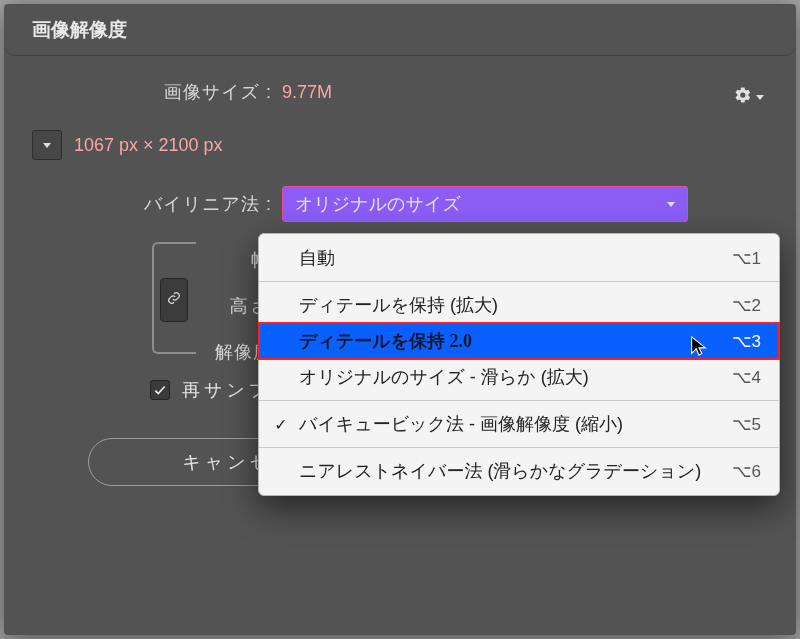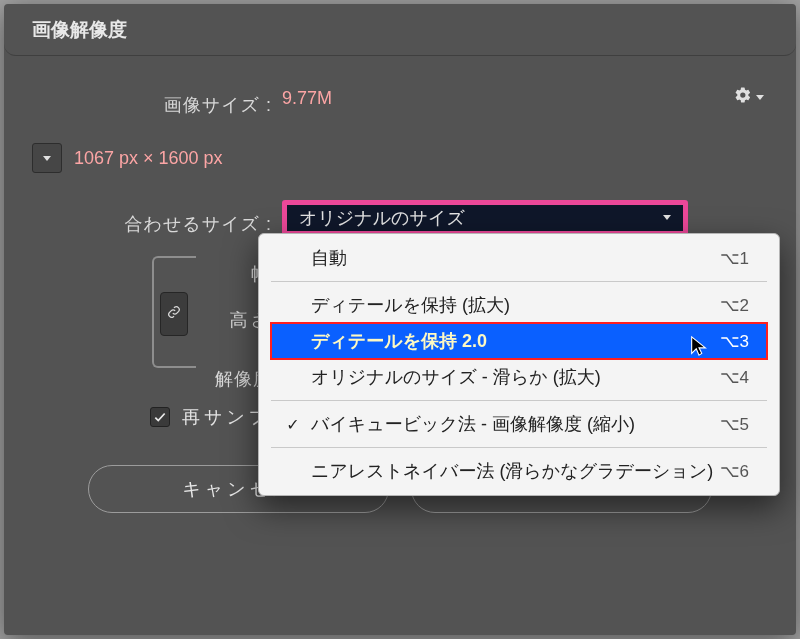--- a/index.html
+++ b/index.html
@@ -29,32 +29,32 @@
   .gear {
     position: absolute; right: 36px; top: 28px;
     width: 26px; height: 26px; color: #e0e0e0;
     display:flex; align-items:center; gap:4px;
   }
   .gear svg { width: 18px; height: 18px; }
   .caret-tiny { width:0;height:0;border-left:4px solid transparent;border-right:4px solid transparent;border-top:5px solid #e0e0e0; }
 
   .row { display:flex; align-items:center; margin-bottom: 26px; }
   .lbl { flex: 0 0 250px; text-align: right; padding-right: 10px; font-size: 18px; letter-spacing: 3px; }
-  .lbl-tight { letter-spacing: 1px; margin-top: 13px; }
+  .lbl-tight { letter-spacing: 1px; }
   .val { font-size: 18px; color:#fca5a5; }
 
   .square-btn {
     width: 30px; height: 30px; background:#464646; border:1px solid #2d2d2d; border-radius:3px;
     display:flex; align-items:center; justify-content:center; margin-right: 12px;
   }
   .square-btn .caret-tiny { }
 
   .select.fit {
     flex: 1 1 auto; max-width: 406px; height: 36px;
-    background:#0f172a; border:5px solid #ec4899; border-radius:3px;
+    background:#8b5cf6; border:1px solid #ec4899; border-radius:3px;
     display:flex; align-items:center; justify-content:space-between;
     padding: 0 12px; font-size:18px; color:#e4e4e4;
   }
 
   .lower { position: relative; margin-top: 10px; }
 
   .link-frame {
     position:absolute; left: 120px; top: -6px;
     width: 44px; height: 112px;
     pointer-events:none;
@@ -92,40 +92,40 @@
 
   
   .menu {
     position:absolute;
     left: 258px; top: 233px;
     width: 522px;
     background:#f4f4f4;
     border:1px solid #b5b5b5;
     border-radius:6px;
     box-shadow: 0 12px 32px rgba(0,0,0,.55);
-    padding: 6px 12px;
+    padding: 6px 0;
     z-index: 20;
   }
   .menu-sep { height:1px; background:#c9c9c9; margin: 5px 0; }
   .menu-item {
     display:flex; align-items:center; justify-content:space-between;
     height: 36px; padding: 0 18px 0 14px;
     font-size:18px; color:#222;
   }
   .mi-left { display:flex; align-items:center; gap:10px; min-width:0; }
   .mi-check { width:16px; display:inline-block; text-align:center; font-size:16px; color:#222; }
   .mi-text { white-space:nowrap; overflow:hidden; text-overflow:ellipsis; }
   .mi-sc { font-size:17px; color:#555; }
 
   .menu-item.selected {
     background:#0a60ff;
     outline: 2px solid #ff1f1f;
     outline-offset: -1px;
   }
-  .menu-item.selected .mi-text { color:#fef9c3; font-weight:700; }
+  .menu-item.selected .mi-text { color:#0f172a; font-weight:700;font-family:Liberation Serif, serif; }
   .menu-item.selected .mi-sc { color:#fff; }
 
   .cursor {
     position:absolute; left: 688px; top: 332px; z-index: 30;
     color:#000;
   }
   .cursor svg { width: 22px; height: 28px; }
 
   
 </style>
@@ -150,25 +150,25 @@
 
     <div class="row">
       <div class="lbl lbl-tight">画像サイズ :</div>
       <div class="val">9.77M</div>
     </div>
 
     <div class="row">
       <div class="square-btn">
         <span class="caret-tiny"></span>
       </div>
-      <div class="val">1067 px × 1600 px</div>
+      <div class="val">1067 px × 2100 px</div>
     </div>
 
     <div class="row">
-      <div class="lbl lbl-tight">合わせるサイズ :</div>
+      <div class="lbl lbl-tight">バイリニア法 :</div>
       <div class="select fit">
         <span>オリジナルのサイズ</span>
         <span class="caret-tiny"></span>
       </div>
     </div>
 
     <div class="lower">
       <div class="link-frame">
           <div class="bracket"></div>
         </div>

